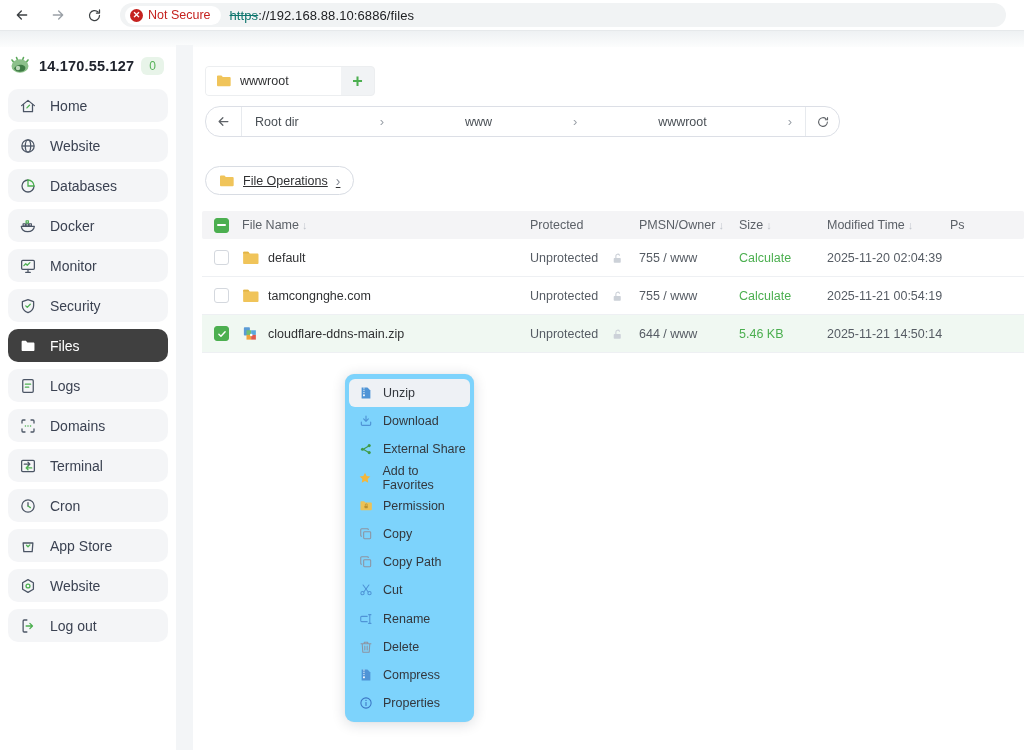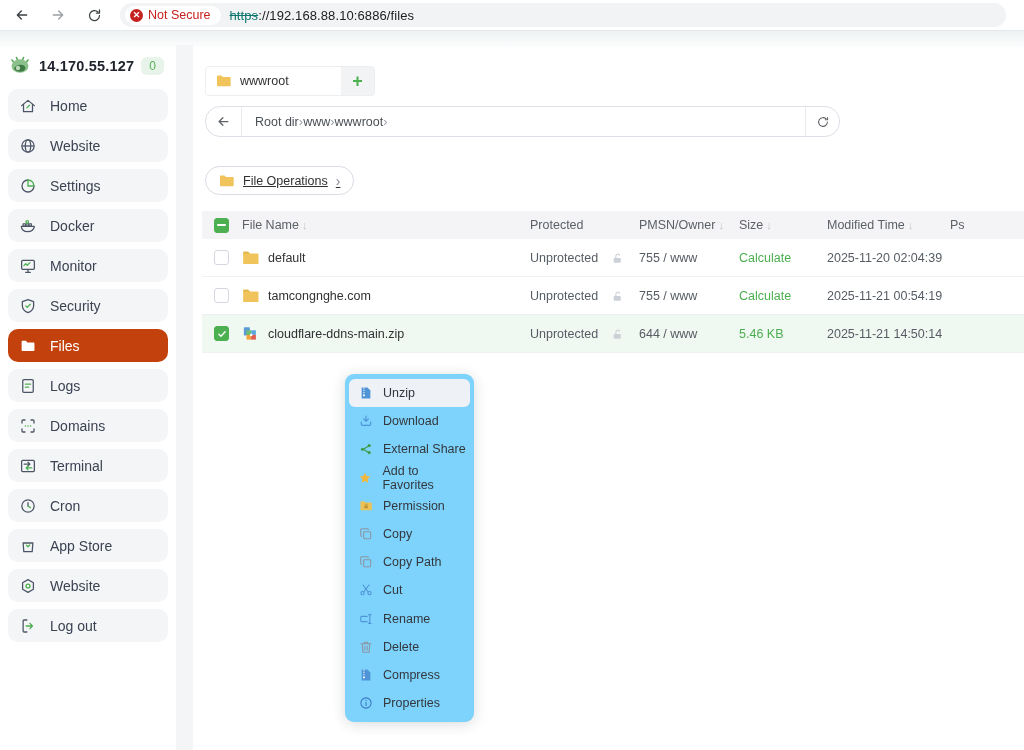--- a/index.html
+++ b/index.html
@@ -28,39 +28,39 @@
   
   .sidebar { position:absolute; left:0; top:16px; width:176px; bottom:0; background:#fff; padding:6px 8px 0 8px; }
   .side-head { display:flex; align-items:center; height:26px; margin-bottom:10px; }
   .logo { width:24px; height:24px; margin-right:7px; }
   .server-ip { font-size:14.5px; font-weight:bold; color:#20242e; letter-spacing:.2px; }
   .count-badge { margin-left:auto; margin-right:4px; background:#e8f4e9; color:#55b257;
     font-size:12px; padding:2px 8px; border-radius:6px; cursor:pointer; }
   .nav-item { display:flex; align-items:center; gap:13px; height:33px; margin-bottom:7px;
     background:#f4f5f7; border-radius:10px; padding-left:11px; cursor:pointer;
     font-size:14px; color:#3b4252; }
-  .nav-item.active { background:#c2410c; color:#fff; }
+  .nav-item.active { background:#404040; color:#fff; }
   .nav-ic { width:18px; height:18px; display:flex; align-items:center; justify-content:center; }
 
   
   .main { position:absolute; left:193px; top:16px; right:0; bottom:0; background:#fff; }
 
   .tabbar { position:absolute; left:12px; top:19px; display:inline-flex; background:#f1f3f5;
     border-radius:4px; overflow:hidden; border:1px solid #eceef0; }
   .tab { width:135px; height:28px; background:#fff; display:flex; align-items:center; gap:8px;
     padding:0 10px; font-size:12.5px; color:#303133; cursor:pointer; }
   .tab-add { width:33px; height:28px; display:flex; align-items:center; justify-content:center;
     color:#4caf50; font-size:18px; font-weight:bold; cursor:pointer; }
 
   .crumbbar { position:absolute; left:12px; top:59px; width:635px; height:31px;
     border:1px solid #dcdfe6; border-radius:15px; display:flex; align-items:stretch; background:#fff; }
   .crumb-back { width:36px; display:flex; align-items:center; justify-content:center;
     border-right:1px solid #e7eaee; cursor:pointer; }
-  .crumb-path { flex:1; display:flex; align-items:center; gap:0; padding:0 13px;
-    font-size:12.5px; color:#4a5056; }
+  .crumb-path { flex:1; display:flex; align-items:center; gap:8px; padding:0 13px;
+    font-size:12.5px; color:#4a5056;justify-content:space-between; }
   .crumb-seg { cursor:pointer; }
   .crumb-sep { color:#9aa0a8; font-size:13px; }
   .crumb-refresh { width:34px; display:flex; align-items:center; justify-content:center;
     border-left:1px solid #e7eaee; border-radius:0 15px 15px 0; cursor:pointer; }
 
   .fileops { position:absolute; left:12px; top:119px; height:29px; display:inline-flex;
     align-items:center; gap:8px; padding:0 13px; border:1px solid #d8dce3; border-radius:14.5px;
     font-size:12.5px; color:#303133; cursor:pointer; background:#fff;text-decoration:underline; }
   .fileops-chev { color:#868c96; font-size:14px; }
 
@@ -157,21 +157,21 @@
       </span>
       <span>Website</span>
     </div>
     <div class="nav-item">
       <span class="nav-ic">
         <svg width="18" height="18" viewBox="0 0 24 24" fill="none" stroke="#4b5565" stroke-width="1.7" stroke-linecap="round">
             <path d="M20 12a8 8 0 11-8-8"></path>
             <path d="M12 4a8 8 0 018 8h-8z" stroke="#4caf50"></path>
           </svg>
       </span>
-      <span>Settings</span>
+      <span>Databases</span>
     </div>
     <div class="nav-item">
       <span class="nav-ic">
         <svg width="18" height="18" viewBox="0 0 24 24" fill="none" stroke="#4b5565" stroke-width="1.6" stroke-linejoin="round">
             <path d="M3 12.5h17.5c-.6 4.5-4 7-9 7s-8-2.5-8.5-7z"></path>
             <rect x="5.5" y="9" width="3" height="3"></rect>
             <rect x="9.5" y="9" width="3" height="3"></rect>
             <rect x="9.5" y="5" width="3" height="3" stroke="#4caf50"></rect>
             <rect x="13.5" y="9" width="3" height="3"></rect>
           </svg>

